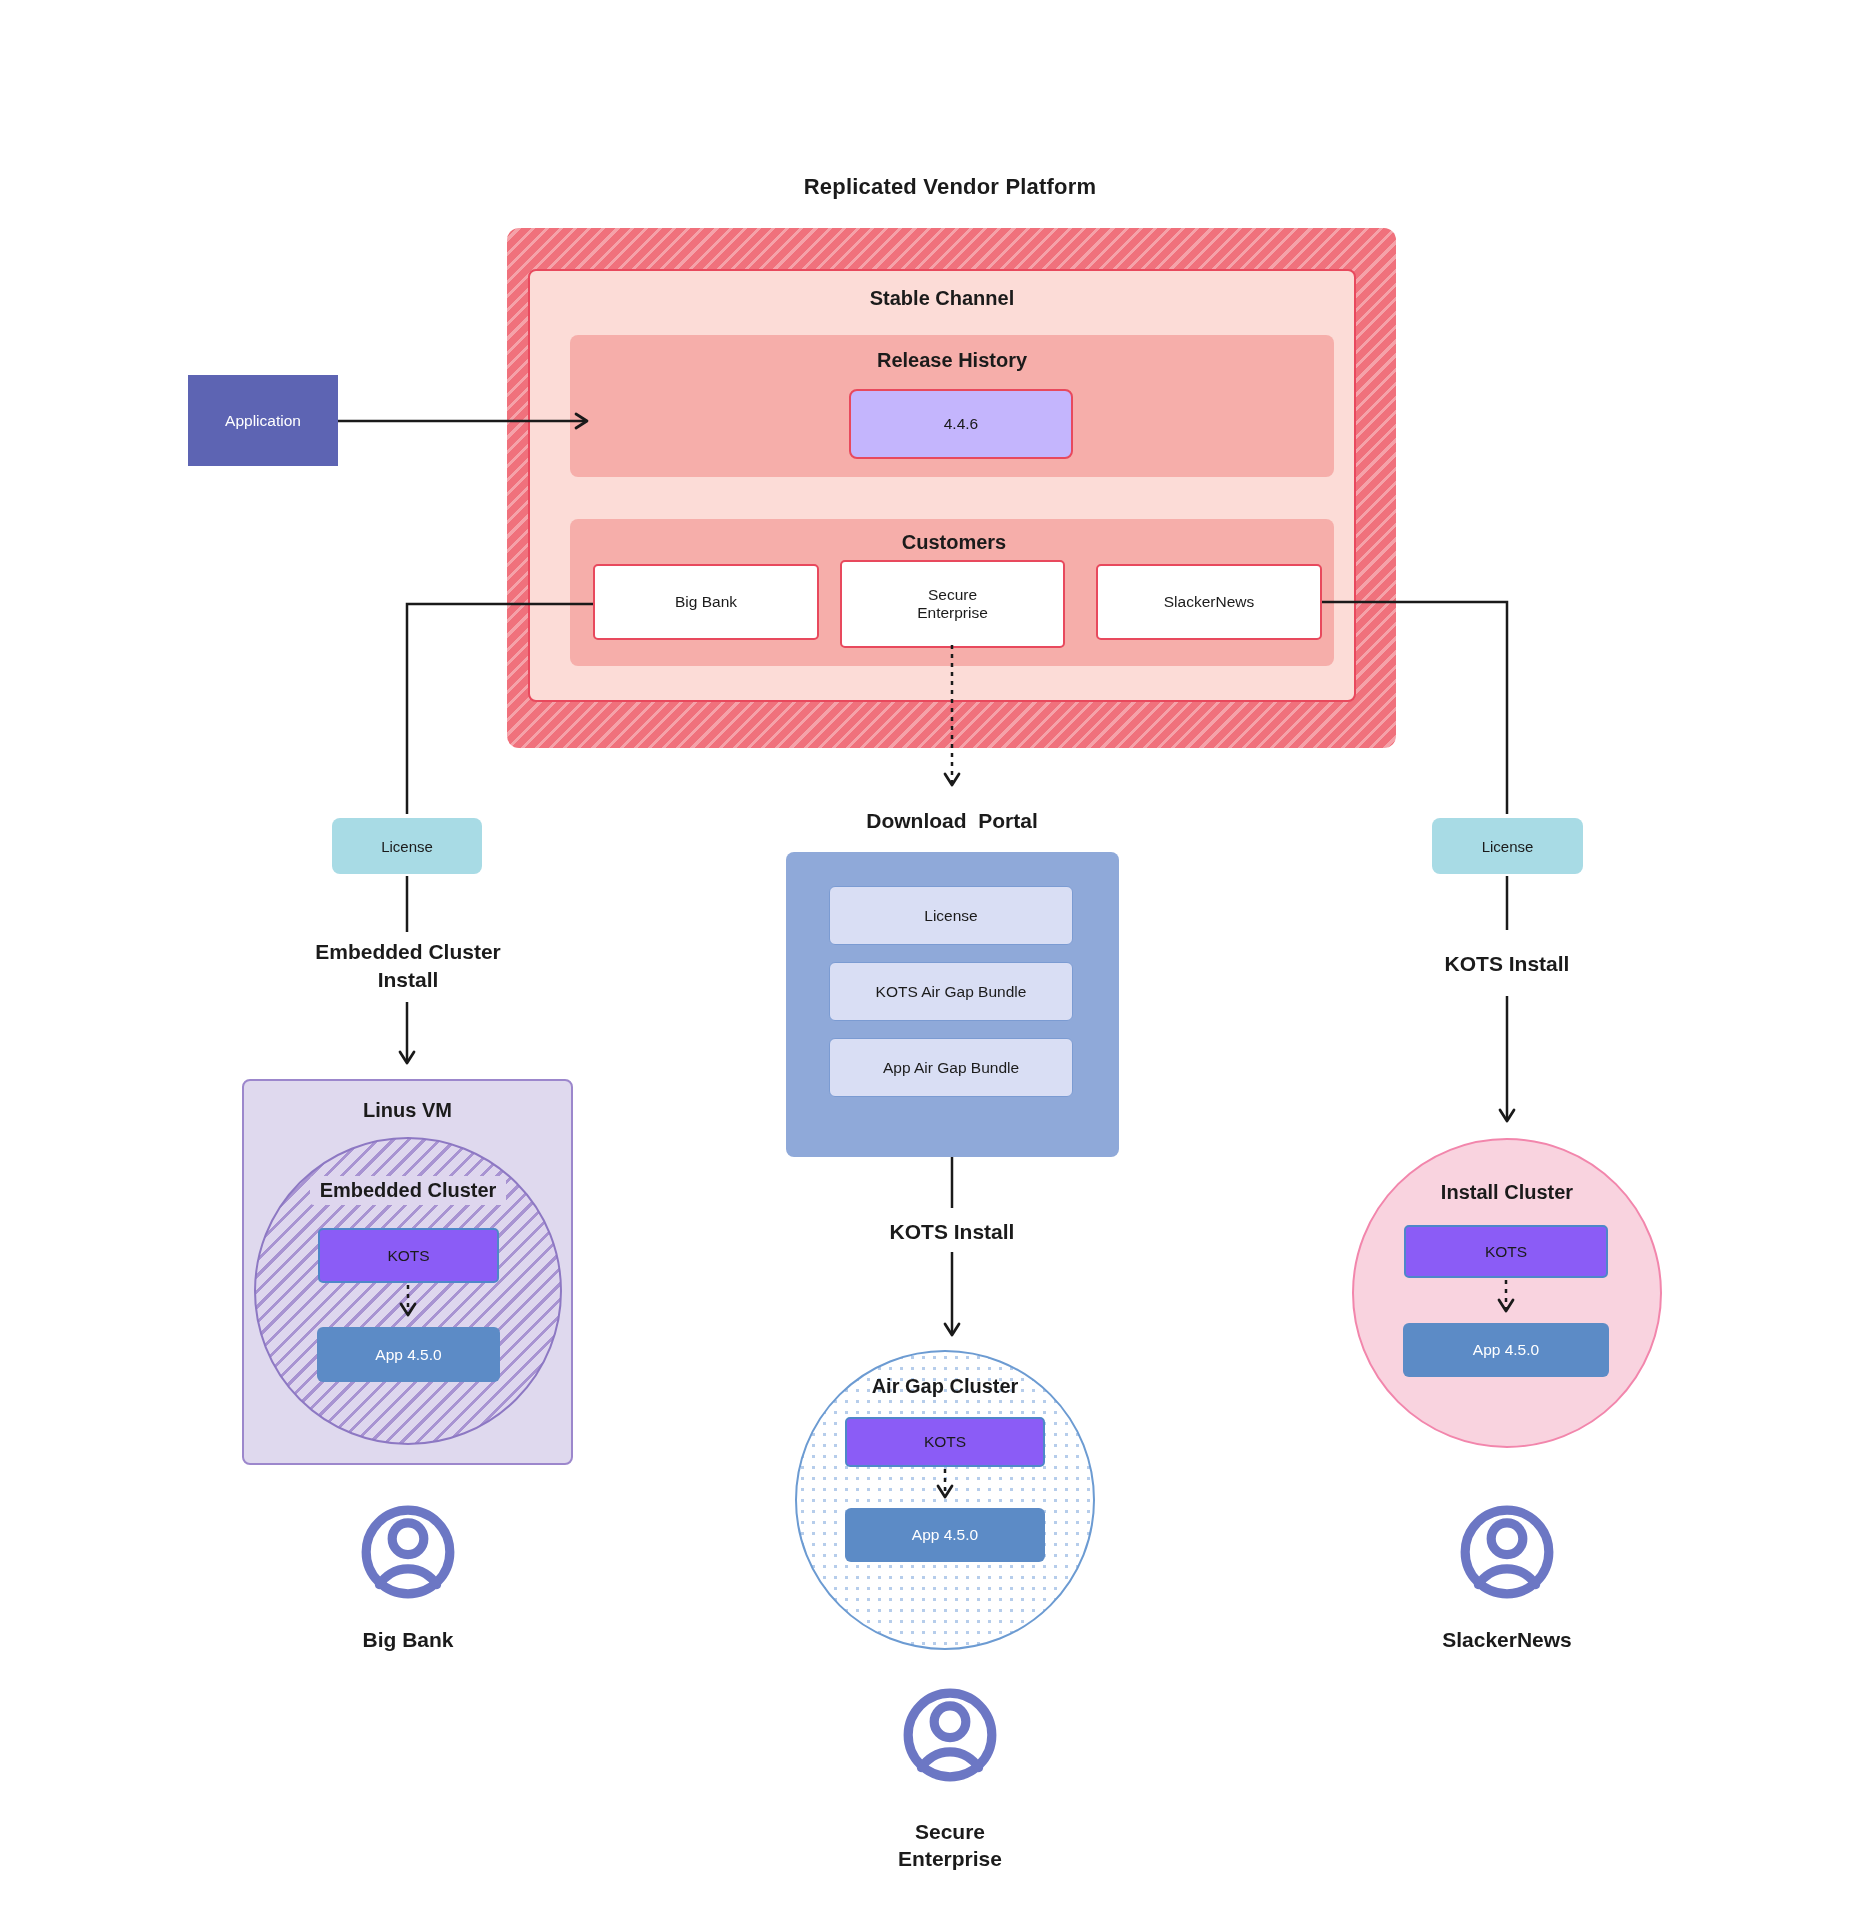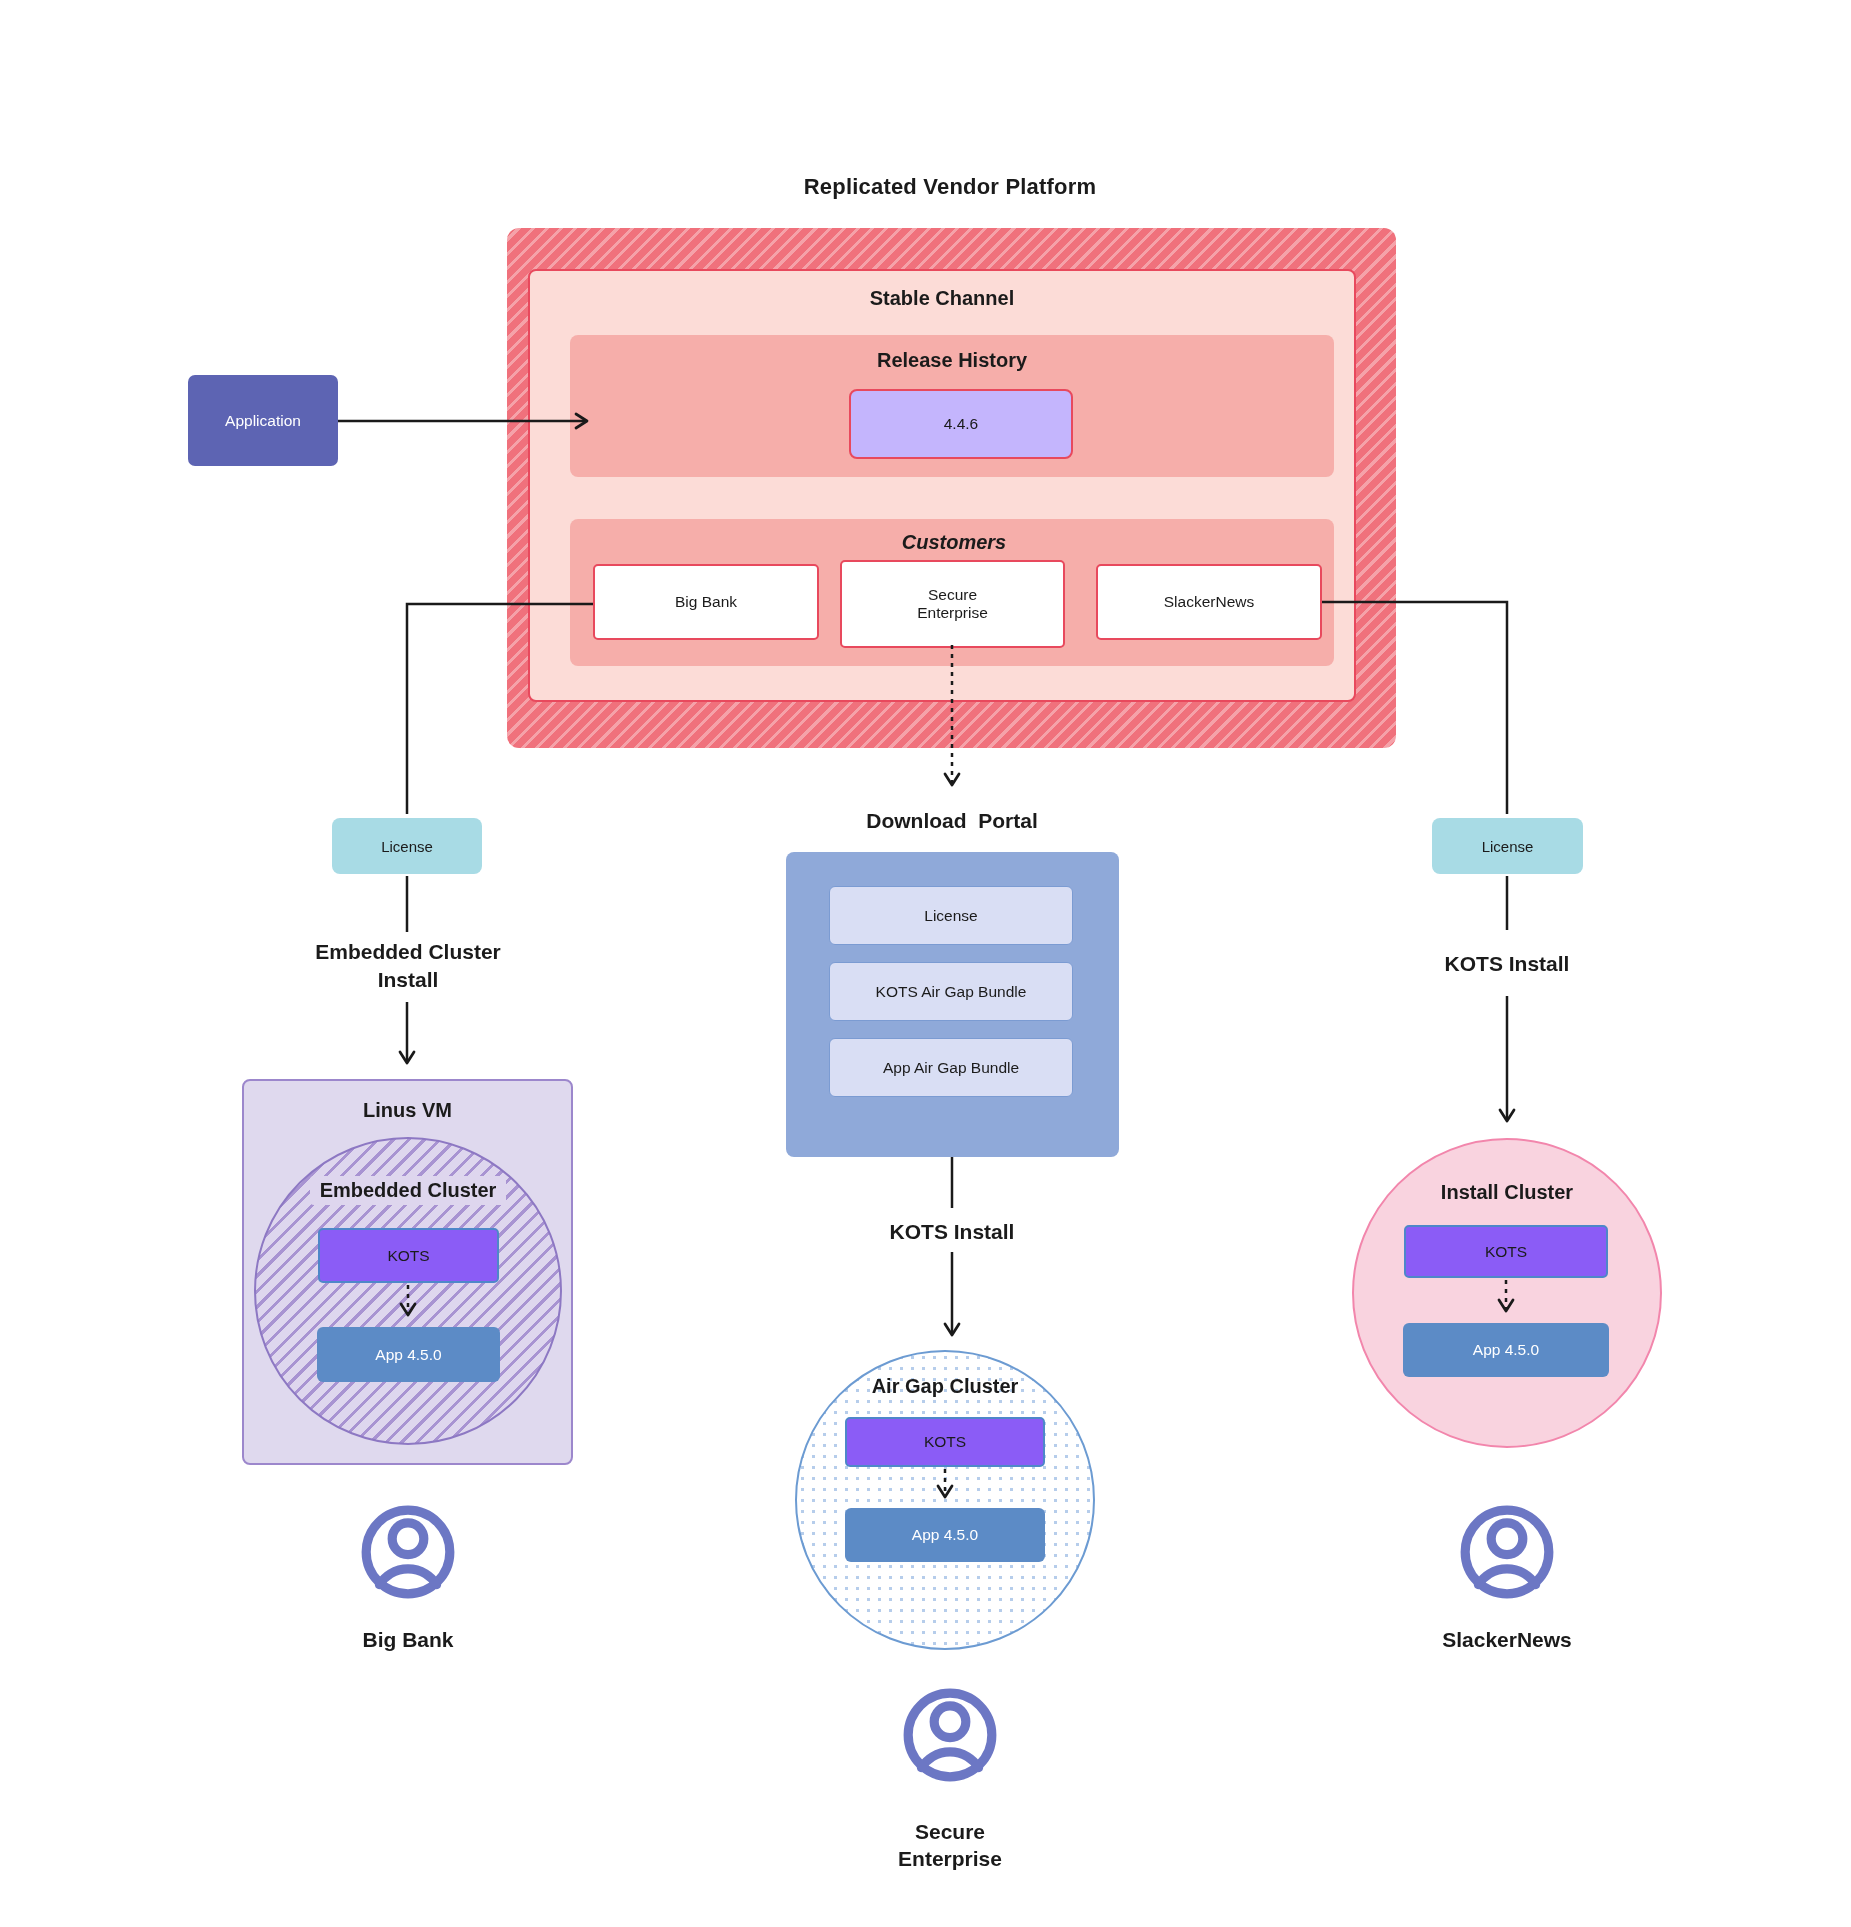--- a/index.html
+++ b/index.html
@@ -12,21 +12,21 @@
 
   
   .red-box{background:repeating-linear-gradient(135deg,#f0717c 0px,#f0717c 7px,#f5a2a9 7px,#f5a2a9 10px);border-radius:12px;}
   .stable-box{background:#fcdcd7;border:2.5px solid #e8495d;border-radius:8px;}
   .pink-box{background:#f6aeaa;border-radius:8px;}
   .sec-label{font-size:20px;font-weight:700;}
   .release-current{background:#e84a5f;color:#ffffff;border-radius:8px;font-size:15.5px;font-weight:500;}
   .release-prev{background:#c4b5fd;border:2px solid #e8495d;border-radius:8px;font-size:15.5px;font-weight:500;}
   .customer-box{background:#ffffff;border:2px solid #e8495d;border-radius:5px;font-size:15.5px;font-weight:500;}
 
-  .application-box{background:#5d64b3;color:#ffffff;border-radius:7px;font-size:15.5px;font-weight:500;}
+  .application-box{background:#5d64b3;color:#ffffff;border-radius:0;font-size:15.5px;font-weight:500;}
   .license-box{background:#a8dbe5;border-radius:8px;font-size:15px;font-weight:500;}
   .flow-label{font-size:21px;font-weight:700;line-height:1.35;}
   .pre{white-space:pre;}
 
   .vm-box{background:#dfd9ee;border:2px solid #9c87cc;border-radius:8px;}
   .hatch-circle{border-radius:50%;border:2px solid #8d78c3;
     background:repeating-linear-gradient(135deg,#ded6ee 0px,#ded6ee 8px,#a893d2 8px,#a893d2 11px);}
   .hatch-circle-label span{background:#ded6ee;padding:3px 10px;border-radius:4px;}
 
   .kots-box{background:#8b5cf6;border:2px solid #4e87c9;border-radius:5px;font-size:15.5px;font-weight:500;}
@@ -52,21 +52,21 @@
   <div class="abs red-box" style="left:507px;top:228px;width:889px;height:520px;"></div>
 
   <div class="abs stable-box" style="left:528px;top:269px;width:828px;height:433px;"></div>
   <div class="abs sec-label center" style="left:528px;top:288px;width:828px;height:20px;">Stable Channel</div>
 
   <div class="abs pink-box" style="left:570px;top:335px;width:764px;height:142px;"></div>
   <div class="abs sec-label center" style="left:570px;top:350px;width:764px;height:20px;">Release History</div>
   <div class="abs release-prev center" style="left:849px;top:389px;width:224px;height:70px;">4.4.6</div>
 
   <div class="abs pink-box" style="left:570px;top:519px;width:764px;height:147px;"></div>
-  <div class="abs sec-label center" style="left:570px;top:532px;width:768px;height:20px;font-style:italic;">Customers</div>
+  <div class="abs sec-label center" style="left:570px;top:532px;width:768px;height:20px;">Customers</div>
   <div class="abs customer-box center" style="left:593px;top:564px;width:226px;height:76px;">Big Bank</div>
   <div class="abs customer-box center" style="left:840px;top:560px;width:225px;height:88px;">
     <span style="max-width:120px;">Secure Enterprise</span>
   </div>
   <div class="abs customer-box center" style="left:1096px;top:564px;width:226px;height:76px;">SlackerNews</div>
 
   <div class="abs application-box center" style="left:188px;top:375px;width:150px;height:91px;">Application</div>
 
   <div class="abs license-box center" style="left:332px;top:818px;width:150px;height:56px;">License</div>
   <div class="abs flow-label center" style="left:298px;top:936px;width:220px;height:60px;">Embedded Cluster Install</div>

